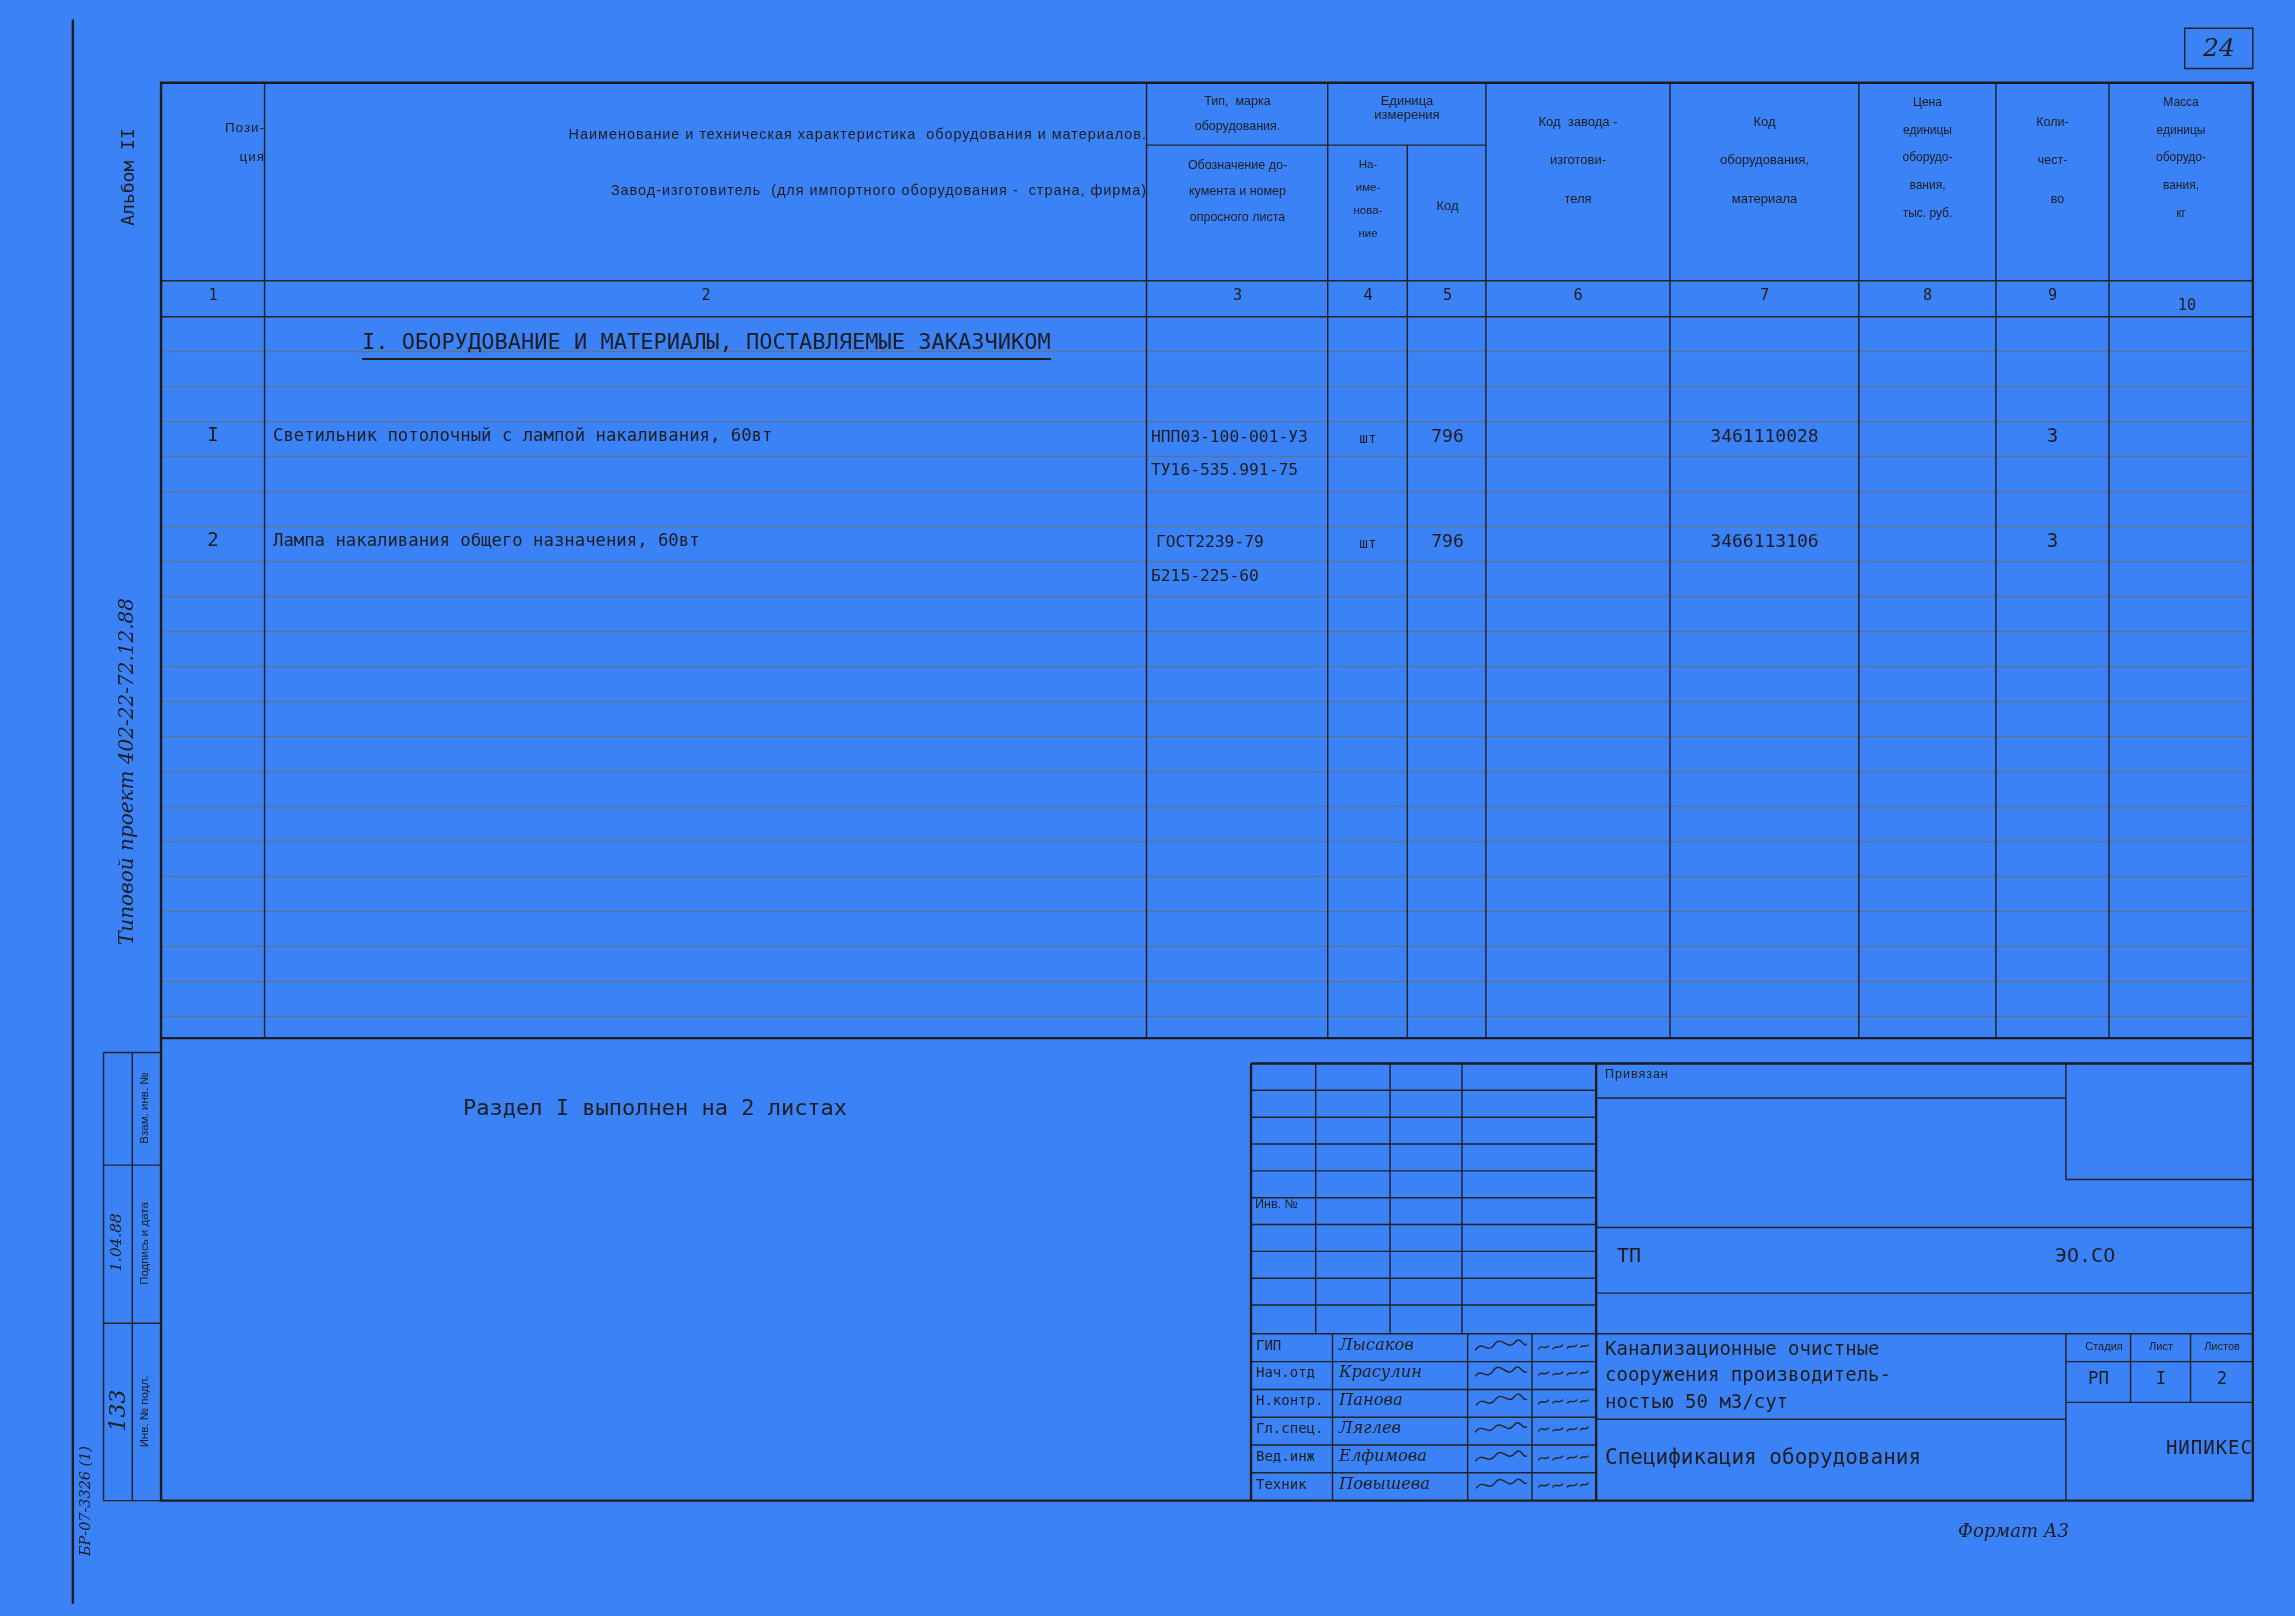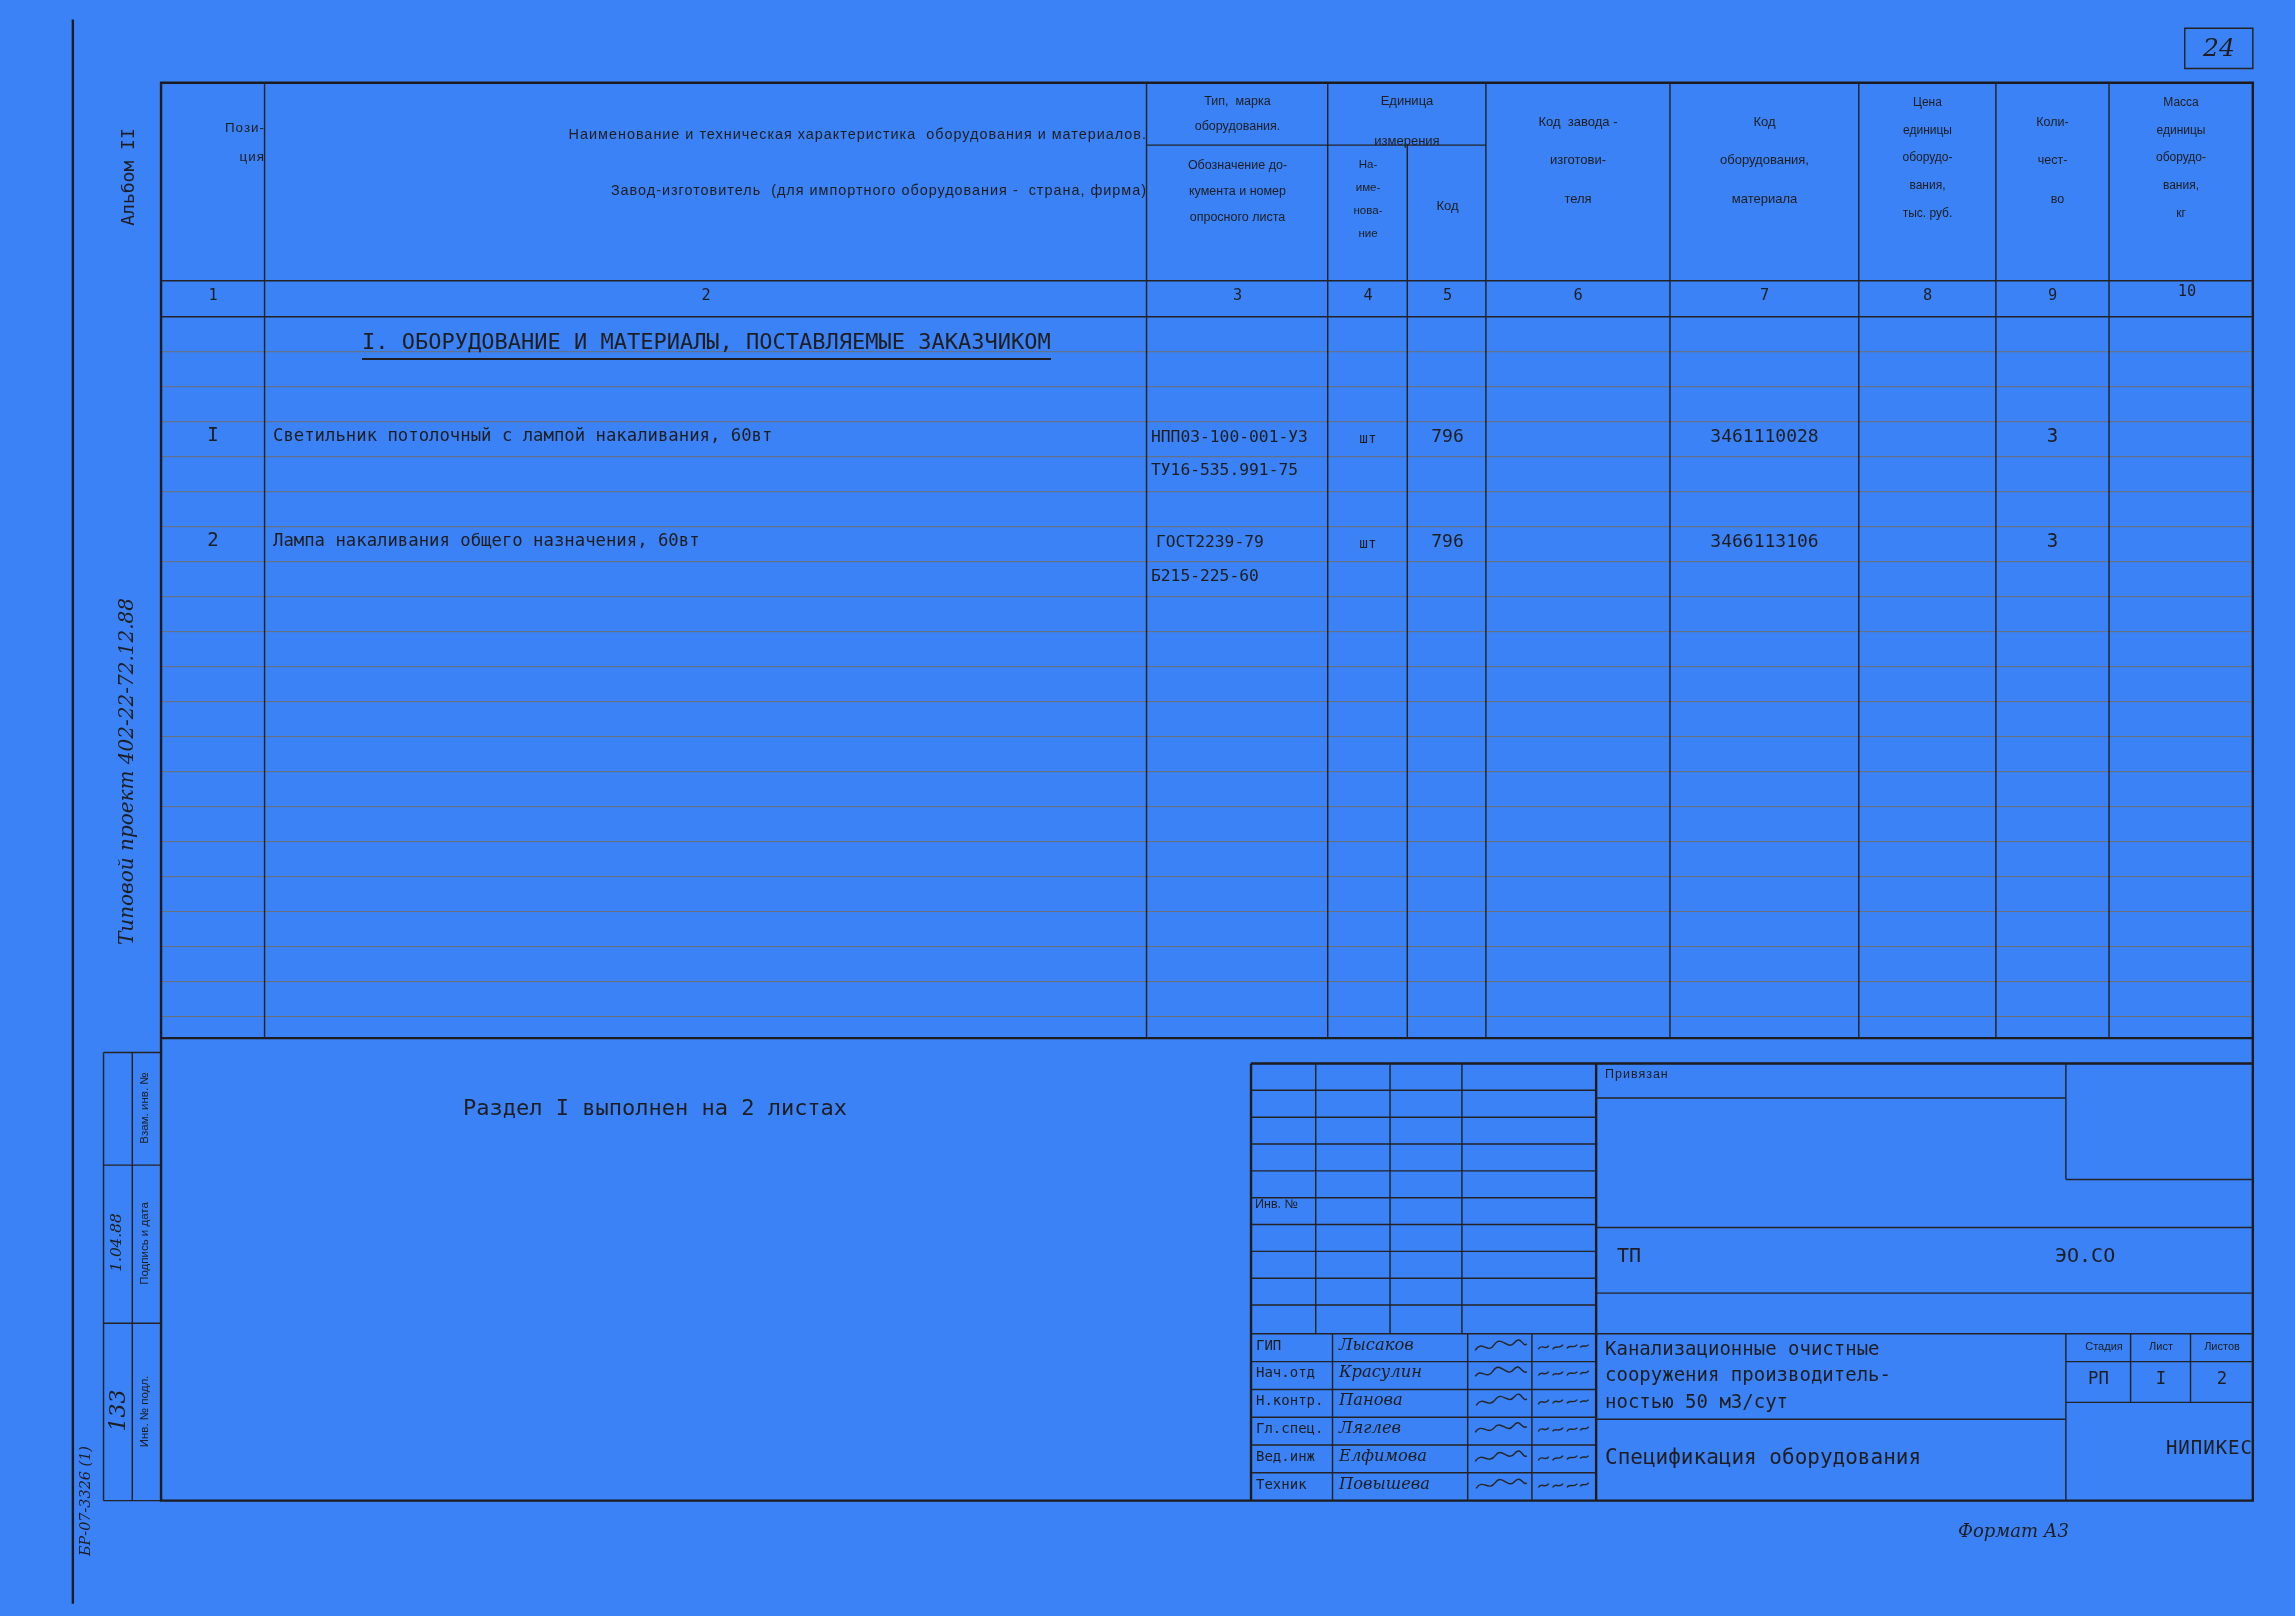--- a/index.html
+++ b/index.html
@@ -77,21 +77,21 @@
   <div class="t c f30 lbl" style="left:265px;top:126px;width:882px">Наименование и техническая характеристика  оборудования и материалов.</div>
   <div class="t c f30 lbl" style="left:265px;top:182px;width:882px">Завод-изготовитель  (для импортного оборудования -  страна, фирма)</div>
 
   <div class="t c f26" style="left:1147px;top:94px;width:181px">Тип,  марка</div>
   <div class="t c f26" style="left:1147px;top:119px;width:181px">оборудования.</div>
   <div class="t c f26" style="left:1147px;top:158px;width:181px">Обозначение до-</div>
   <div class="t c f26" style="left:1147px;top:184px;width:181px">кумента и номер</div>
   <div class="t c f26" style="left:1147px;top:210px;width:181px">опросного листа</div>
 
   <div class="t c f27" style="left:1328px;top:94px;width:158px">Единица</div>
-  <div class="t c f27" style="left:1328px;top:134px;width:158px">измерения</div>
+  <div class="t c f27" style="left:1328px;top:108px;width:158px">измерения</div>
 
   <div class="t c f24" style="left:1328px;top:158px;width:80px">На-</div>
   <div class="t c f24" style="left:1328px;top:181px;width:80px">име-</div>
   <div class="t c f24" style="left:1328px;top:204px;width:80px">нова-</div>
   <div class="t c f24" style="left:1328px;top:227px;width:80px">ние</div>
 
   <div class="t c f27" style="left:1408px;top:199px;width:79px">Код</div>
 
   <div class="t c f27" style="left:1486px;top:115px;width:184px">Код  завода -</div>
   <div class="t c f27" style="left:1486px;top:153px;width:184px">изготови-</div>
@@ -119,21 +119,21 @@
 
   <div class="t c mono f32" style="left:161px;top:287px;width:104px">1</div>
   <div class="t c mono f32" style="left:265px;top:287px;width:882px">2</div>
   <div class="t c mono f32" style="left:1147px;top:287px;width:181px">3</div>
   <div class="t c mono f32" style="left:1328px;top:287px;width:80px">4</div>
   <div class="t c mono f32" style="left:1408px;top:287px;width:79px">5</div>
   <div class="t c mono f32" style="left:1486px;top:287px;width:184px">6</div>
   <div class="t c mono f32" style="left:1670px;top:287px;width:189px">7</div>
   <div class="t c mono f32" style="left:1859px;top:287px;width:137px">8</div>
   <div class="t c mono f32" style="left:1996px;top:287px;width:113px">9</div>
-  <div class="t c mono f32" style="left:2109px;top:283px;width:156px">10</div>
+  <div class="t c mono f32" style="left:2109px;top:297px;width:156px">10</div>
 
   <div class="t mono f46 b u" style="left:362px;top:330px">I. ОБОРУДОВАНИЕ И МАТЕРИАЛЫ, ПОСТАВЛЯЕМЫЕ ЗАКАЗЧИКОМ</div>
 
   <div class="t c mono f40" style="left:161px;top:424px;width:104px">I</div>
   <div class="t mono f36" style="left:273px;top:426px">Светильник потолочный с лампой накаливания, 60вт</div>
   <div class="t mono f34" style="left:1151px;top:428px">НПП03-100-001-У3</div>
   <div class="t mono f34" style="left:1151px;top:461px">ТУ16-535.991-75</div>
   <div class="t c mono f30" style="left:1328px;top:430px;width:80px">шт</div>
   <div class="t c mono f38" style="left:1408px;top:426px;width:79px">796</div>
   <div class="t c mono f38" style="left:1670px;top:426px;width:189px">3461110028</div>

